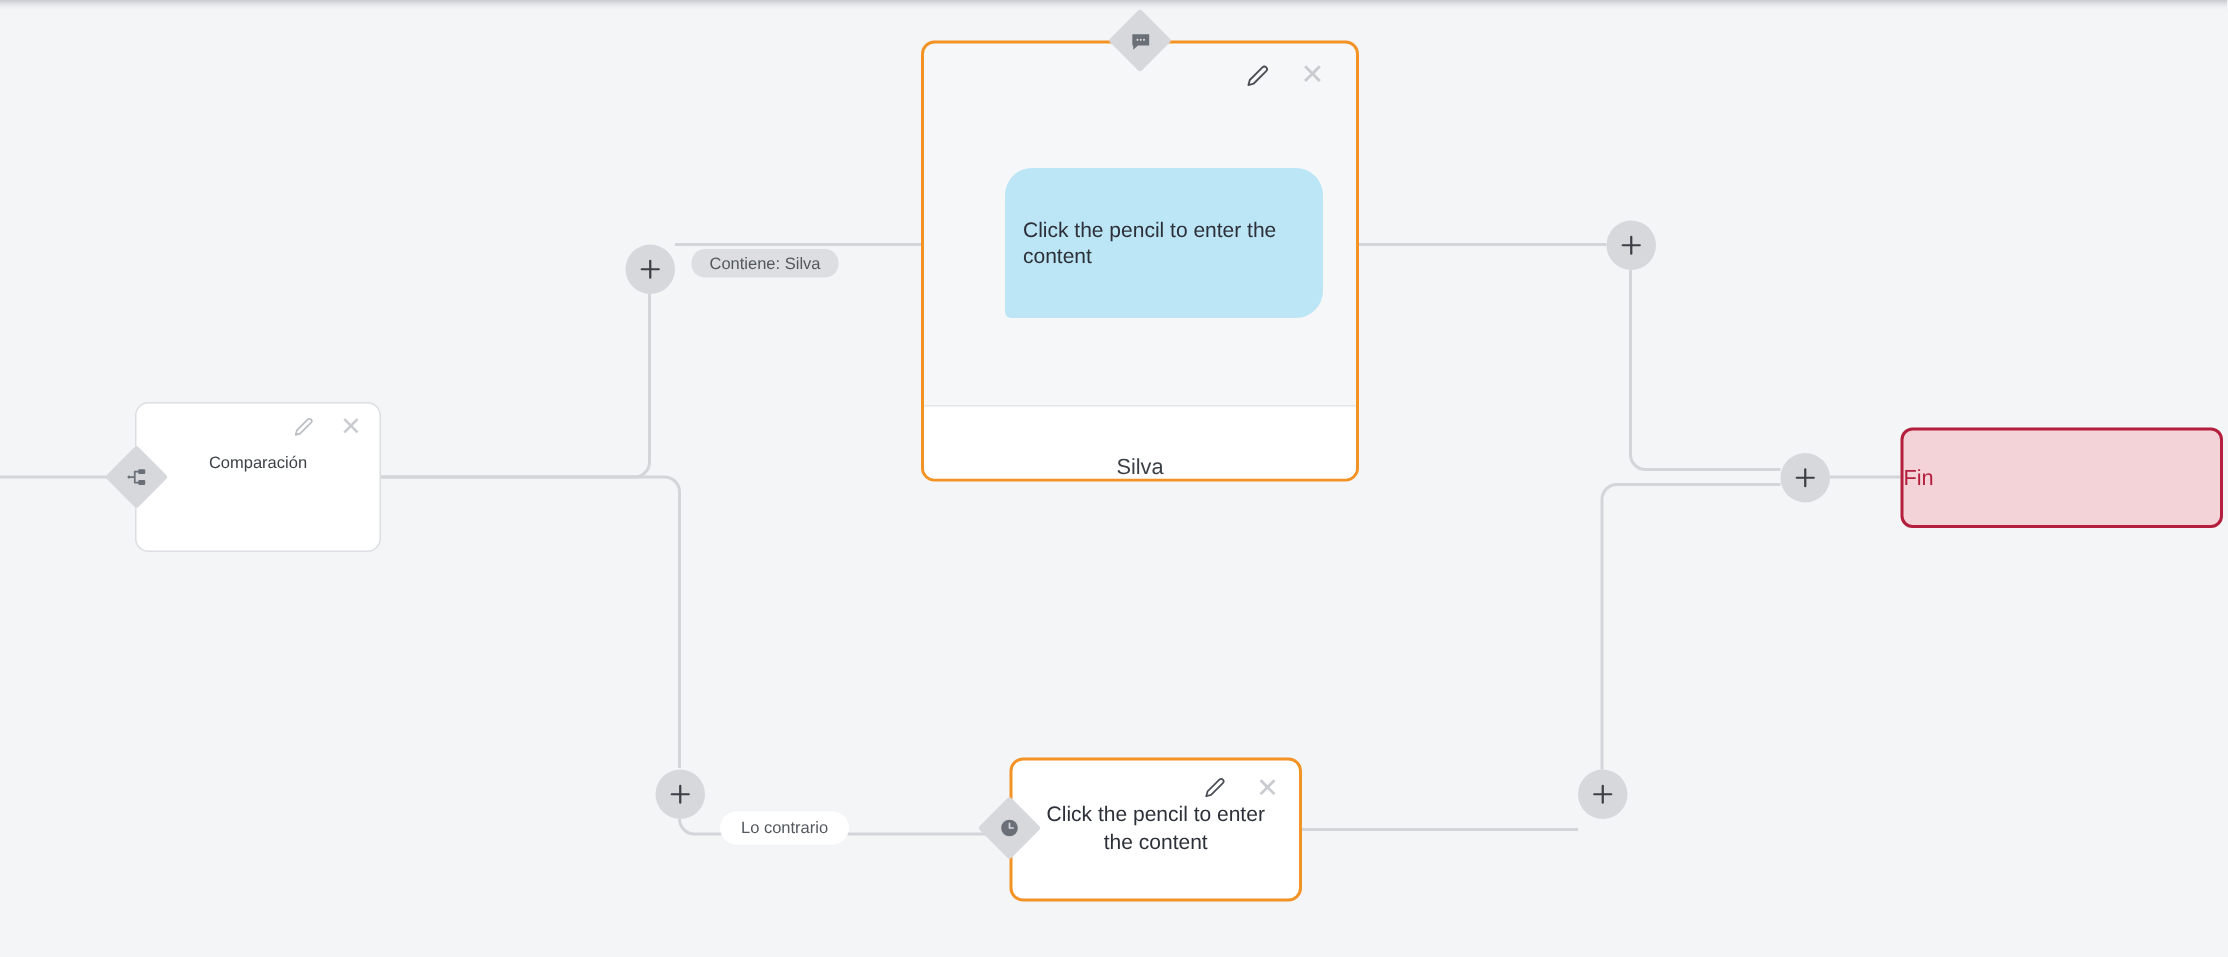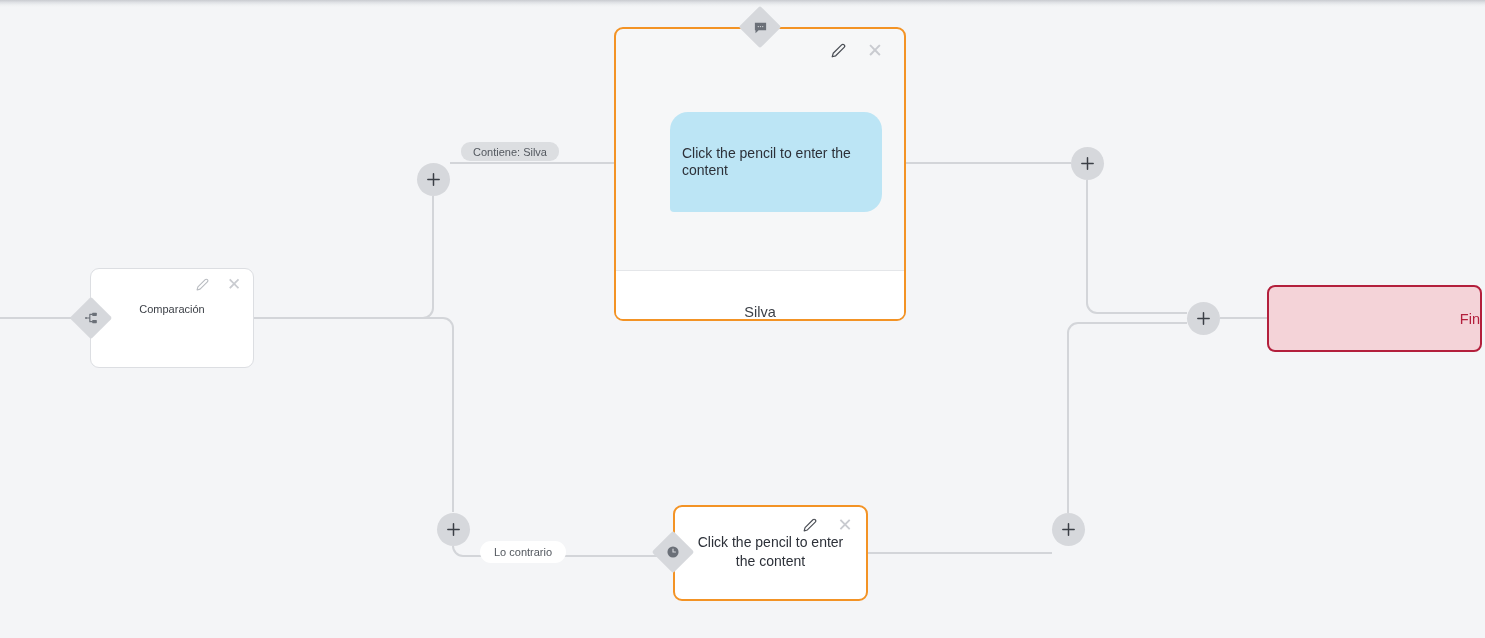--- a/index.html
+++ b/index.html
@@ -191,21 +191,21 @@
     left: 1267px;
     top: 285px;
     width: 215px;
     height: 67px;
     box-sizing: border-box;
     background: #f4d3d8;
     border: 2px solid #b31f3c;
     border-radius: 8px;
     display: flex;
     align-items: center;
-    justify-content: flex-end;
+    justify-content: flex-start;
     color: #b31f3c;
     font-size: 14.5px;
   }
 
   
   .plus {
     position: absolute;
     width: 33px;
     height: 33px;
     border-radius: 50%;
@@ -374,17 +374,17 @@
       <path d="M12 4v16M4 12h16" stroke="#3b3f46" stroke-width="2.1" stroke-linecap="round"></path>
     </svg>
   </div>
 
   <div class="plus" style="left:1187px; top:302px;">
     <svg width="17" height="17" viewBox="0 0 24 24">
       <path d="M12 4v16M4 12h16" stroke="#3b3f46" stroke-width="2.1" stroke-linecap="round"></path>
     </svg>
   </div>
 
-  <div class="edge-label gray" style="left:461px; top:142px;text-align:center;">Contiene: Silva</div>
+  <div class="edge-label gray" style="left:461px; top:166px;text-align:center;">Contiene: Silva</div>
 
   <div class="edge-label white" style="left:480px; top:541px;">Lo contrario</div>
 
 </div>
 
 </body></html>

